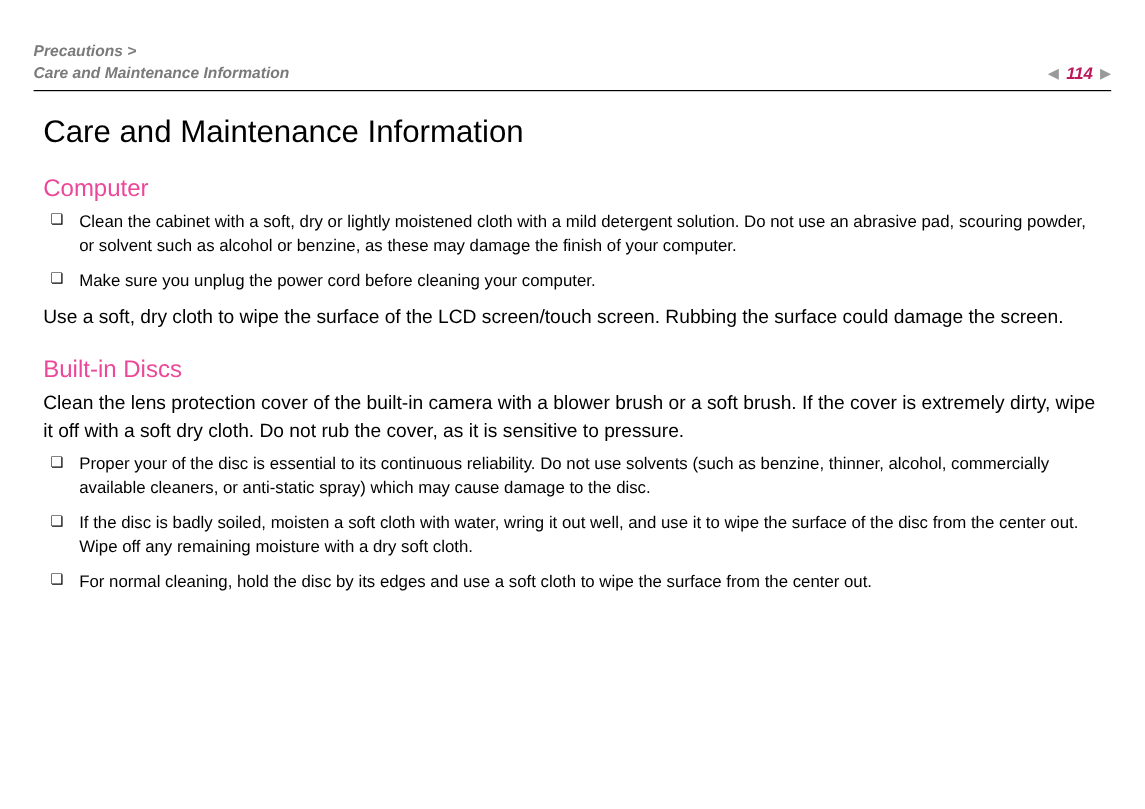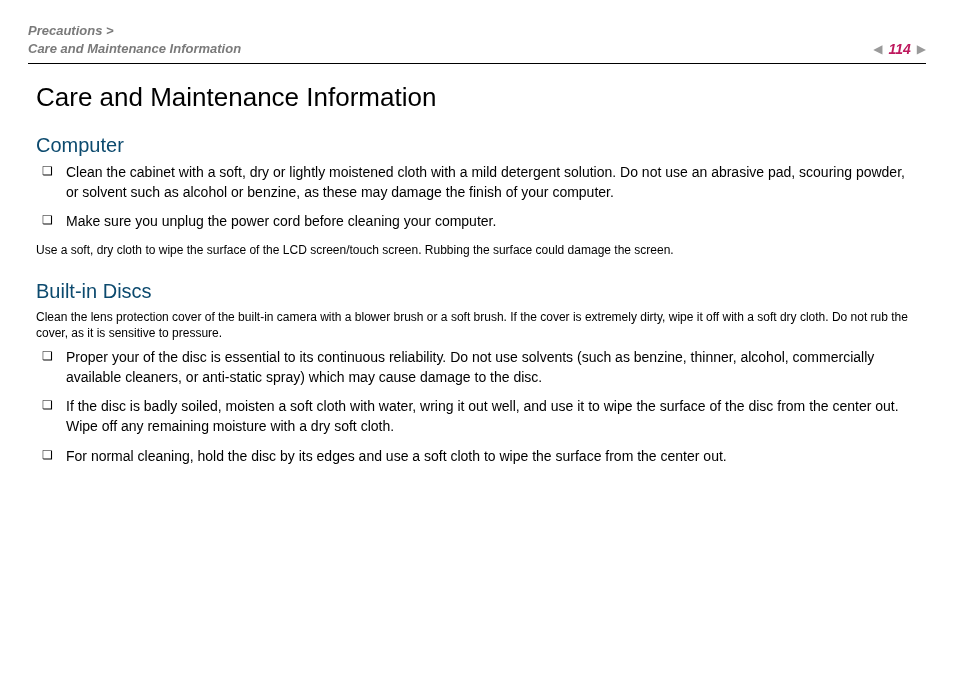--- a/index.html
+++ b/index.html
@@ -4,21 +4,21 @@
 <style>
   * { box-sizing: border-box; margin: 0; padding: 0; }
   body {
     font-family: Arial, Helvetica, sans-serif;
     width: 954px;
     height: 674px;
     background: #fff;
     color: #000;
     padding: 0;
   }
-  .page { padding: 22px 28px 0 28px; }
+  .page { padding: 34px 28px 0 28px; }
   .header {
     display: flex;
     justify-content: space-between;
     align-items: flex-end;
     border-bottom: 1px solid #000;
     padding-bottom: 6px;
     margin-bottom: 18px;
   }
   .breadcrumb {
     font-size: 13px;
@@ -46,21 +46,21 @@
   .content { padding: 0 8px; }
   h1.title {
     font-size: 26px;
     font-weight: normal;
     color: #000;
     margin-bottom: 18px;
   }
   h2.section {
     font-size: 20px;
     font-weight: normal;
-    color: #0c4a6e;
+    color: #ec4899;
     margin-bottom: 6px;
     margin-top: 21px;
   }
   ul.bullets {
     list-style: none;
     padding: 0;
     margin: 0 0 4px 0;
   }
   ul.bullets li {
     position: relative;
@@ -71,21 +71,21 @@
   }
   ul.bullets li::before {
     content: "❏";
     position: absolute;
     left: 6px;
     top: 0;
     font-size: 12px;
     color: #000;
   }
   p.para {
-    font-size: 12px;
+    font-size: 16px;
     line-height: 1.4;
     margin-bottom: 6px;
   }
 </style>
 </head>
 <body>
 
 <div class="page">
 
   <div class="header">

